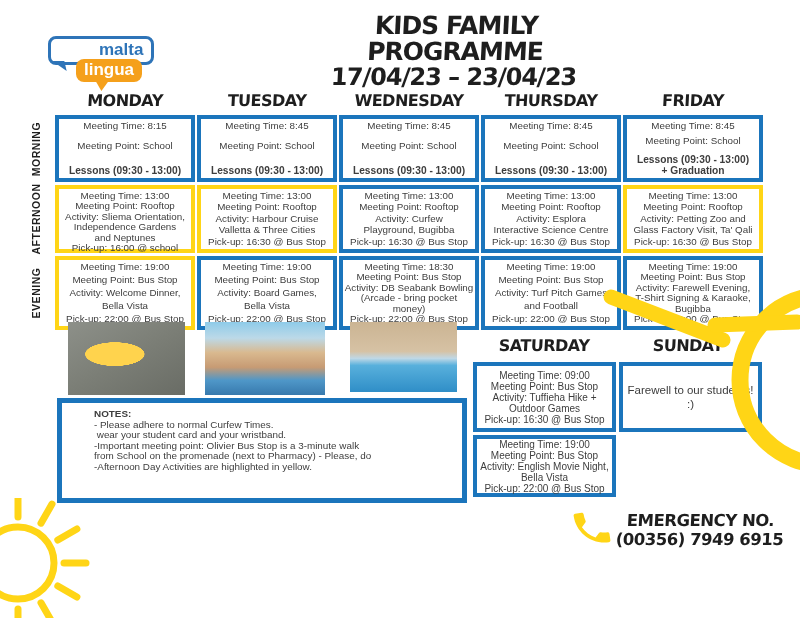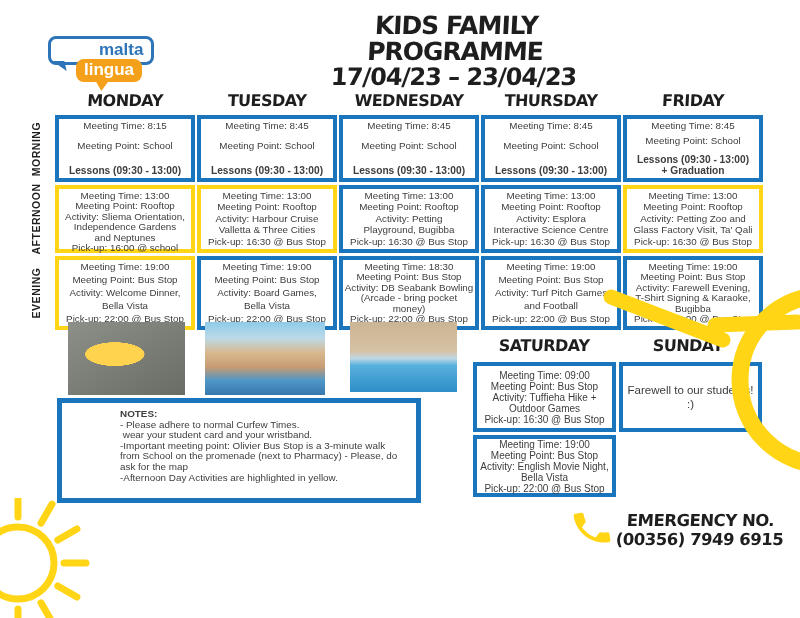--- a/index.html
+++ b/index.html
@@ -54,22 +54,22 @@
   .weekend-header{position:absolute;width:160px;text-align:center;font-size:16px;letter-spacing:-0.5px;transform:skewX(-3deg);}
   .sat-header{left:464px;top:336px;}
   .sun-header{left:608px;top:336px;}
   .wbox{position:absolute;background:#fff;border:4px solid var(--blue);display:flex;flex-direction:column;
     justify-content:center;align-items:center;text-align:center;font-size:10px;line-height:11px;color:var(--celltext);}
   .sat-box1{left:473px;top:362px;width:143px;height:70px;}
   .sun-box{left:619px;top:362px;width:143px;height:70px;font-size:11.5px;line-height:14px;}
   .sat-box2{left:473px;top:435px;width:143px;height:62px;}
 
   
-  .notes{position:absolute;left:57px;top:398px;width:364px;height:105px;border:5px solid var(--blue);
-    background:#fff;padding:6px 6px 4px 58px;font-size:9.9px;line-height:10.6px;color:var(--celltext);}
+  .notes{position:absolute;left:57px;top:398px;width:410px;height:105px;border:5px solid var(--blue);
+    background:#fff;padding:6px 6px 4px 32px;font-size:9.9px;line-height:10.6px;color:var(--celltext);}
   .notes .ln{white-space:pre;}
 
   
   .emergency{position:absolute;left:602px;top:511px;width:196px;text-align:center;
     font-size:16.5px;line-height:19px;letter-spacing:-0.5px;transform:skewX(-3deg);}
   .phone{position:absolute;left:570px;top:506px;width:44px;height:44px;transform:rotate(-8deg);}
 
   
   .sun-right{position:absolute;right:0;top:175px;width:200px;height:300px;}
   .sun-left{position:absolute;left:-40px;top:498px;width:160px;height:160px;}
@@ -146,21 +146,21 @@
       <div class="cell b-yellow">
         <div class="ln">Meeting Time: 13:00</div>
         <div class="ln">Meeting Point: Rooftop</div>
         <div class="ln">Activity: Harbour Cruise</div>
         <div class="ln">Valletta &amp; Three Cities</div>
         <div class="ln">Pick-up: 16:30 @ Bus Stop</div>
       </div>
       <div class="cell b-blue">
         <div class="ln">Meeting Time: 13:00</div>
         <div class="ln">Meeting Point: Rooftop</div>
-        <div class="ln">Activity: Petting</div>
+        <div class="ln">Activity: Curfew</div>
         <div class="ln">Playground, Bugibba</div>
         <div class="ln">Pick-up: 16:30 @ Bus Stop</div>
       </div>
       <div class="cell b-blue">
         <div class="ln">Meeting Time: 13:00</div>
         <div class="ln">Meeting Point: Rooftop</div>
         <div class="ln">Activity: Esplora</div>
         <div class="ln">Interactive Science Centre</div>
         <div class="ln">Pick-up: 16:30 @ Bus Stop</div>
       </div>
@@ -234,21 +234,20 @@
       <div class="ln">Pick-up: 22:00 @ Bus Stop</div>
     </div>
 
   <div class="notes">
     <div class="ln" style="font-weight:bold;">NOTES:</div>
     <div>
         <div class="ln">- Please adhere to normal Curfew Times.</div>
         <div class="ln"> wear your student card and your wristband.</div>
         <div class="ln">-Important meeting point: Olivier Bus Stop is a 3-minute walk</div>
         <div class="ln">from School on the promenade (next to Pharmacy) - Please, do</div>
-        <div class="ln">ask for the map</div>
         <div class="ln">-Afternoon Day Activities are highlighted in yellow.</div>
       </div>
   </div>
 
   <svg class="phone" viewBox="0 0 24 24">
     <path fill="#FFD516" d="M6.62 10.79c1.44 2.83 3.76 5.14 6.59 6.59l2.2-2.2c.27-.27.67-.36 1.02-.24 1.12.37 2.33.57 3.57.57.55 0 1 .45 1 1V20c0 .55-.45 1-1 1-9.39 0-17-7.61-17-17 0-.55.45-1 1-1h3.5c.55 0 1 .45 1 1 0 1.25.2 2.45.57 3.57.11.35.03.74-.25 1.02l-2.2 2.2z"></path>
   </svg>
   <div class="emergency marker">
     <div>EMERGENCY NO.</div>
     <div>(00356) 7949 6915</div>

